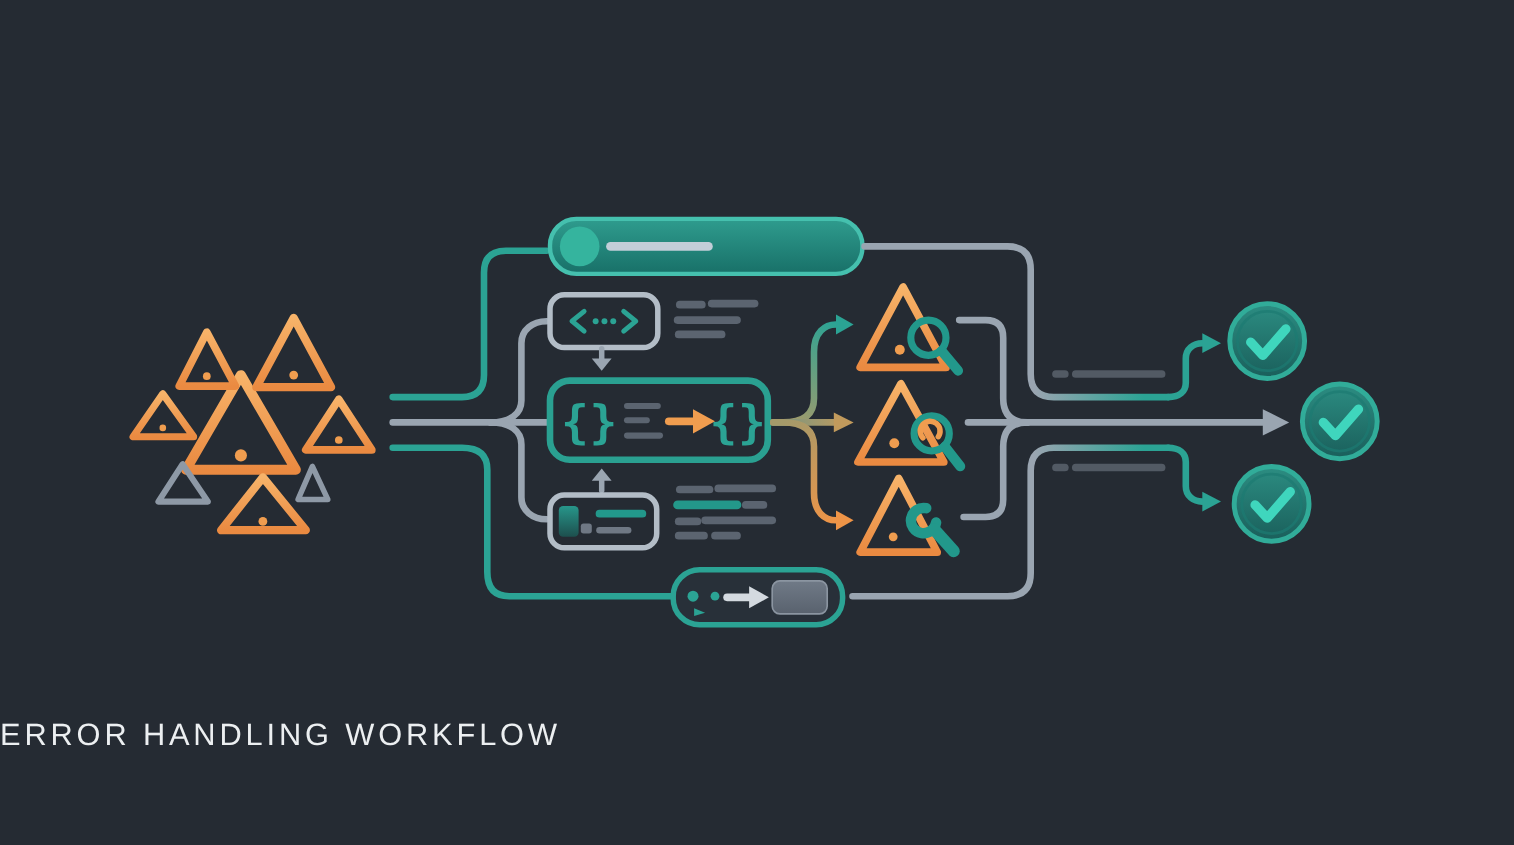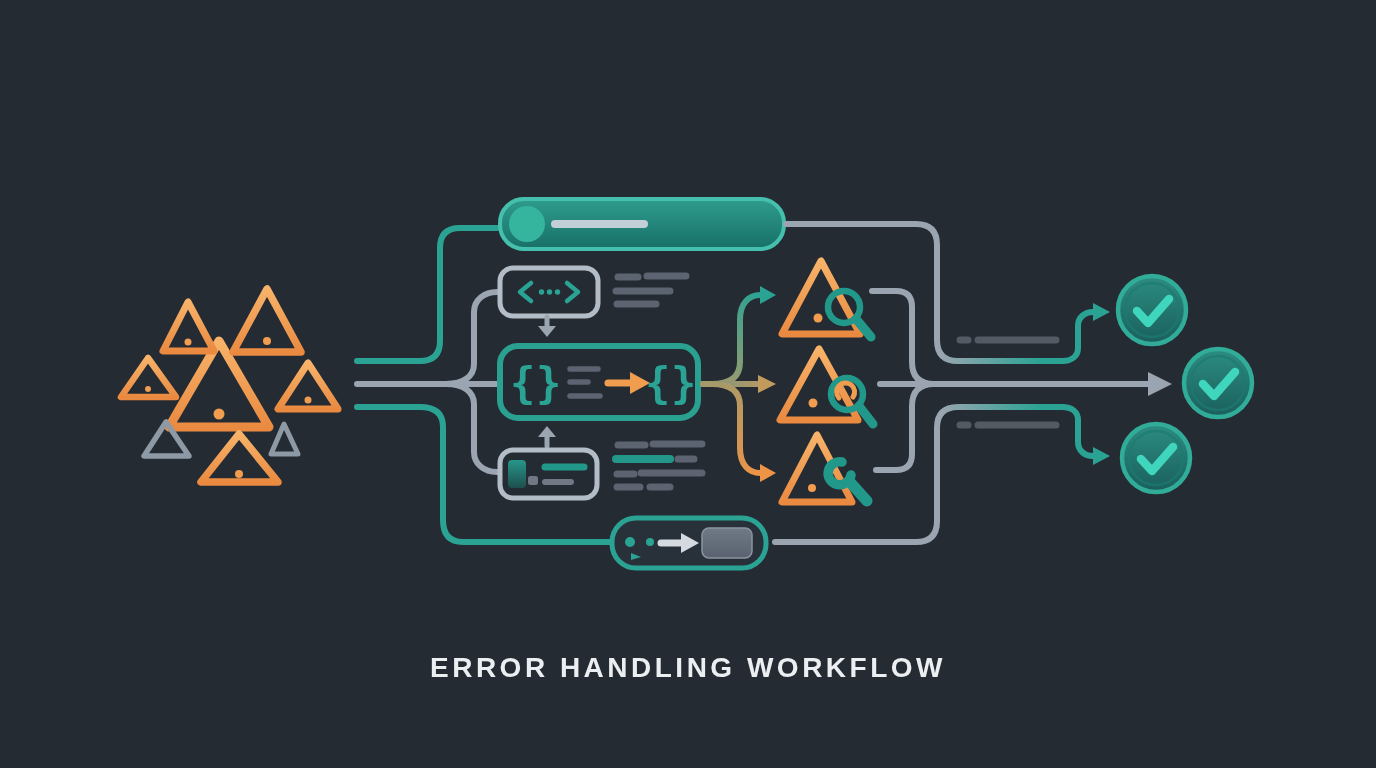--- a/index.html
+++ b/index.html
@@ -1,21 +1,21 @@
 <!DOCTYPE html>
 <html style="--bg: #252b33; --orange: #f09d4f; --orange-deep: #ea8a41; --teal: #2ba394; --teal-bright: #3fd6bd; --teal-deep: #1b6560; --gray-line: #9aa5b1; --gray-dash: #5b6470; --gray-soft: #8e99a6; --box-border: #b3bdc7; --olive: #c19a5c; --line-highlight: #c2ced8; --text-light: #eceff1;"><head>
 <meta charset="utf-8">
 <style>
   :root{ --bg:#252b33; }
   html,body{margin:0;padding:0;background:var(--bg);}
   .stage{position:relative;width:1376px;height:768px;background:var(--bg);overflow:hidden;
          font-family:"Liberation Sans", sans-serif;}
   .stage svg{position:absolute;left:0;top:0;}
-  .title{position:absolute;left:0;top:652px;width:100%;text-align:center;
-         color:var(--text-light);font-size:28px;font-weight:700;letter-spacing:3.5px;}
+  .title{position:absolute;left:0;top:652px;width:100%;text-align:left;
+         color:var(--text-light);font-size:28px;font-weight:400;letter-spacing:3.5px;}
   
   .ln{fill:none;stroke-linecap:round;stroke-linejoin:round;}
   .s-teal{stroke:var(--teal);}      .f-teal{fill:var(--teal);}
   .s-tealbr{stroke:var(--teal-bright);}
   .s-gray{stroke:var(--gray-line);} .f-gray{fill:var(--gray-line);}
   .s-dash{stroke:var(--gray-dash);}
   .s-soft{stroke:var(--gray-soft);}
   .s-box{stroke:var(--box-border);}
   .s-orange{stroke:var(--orange);}  .f-orange{fill:var(--orange);}    .f-olive{fill:var(--olive);}
   .s-hl{stroke:var(--line-highlight);}

